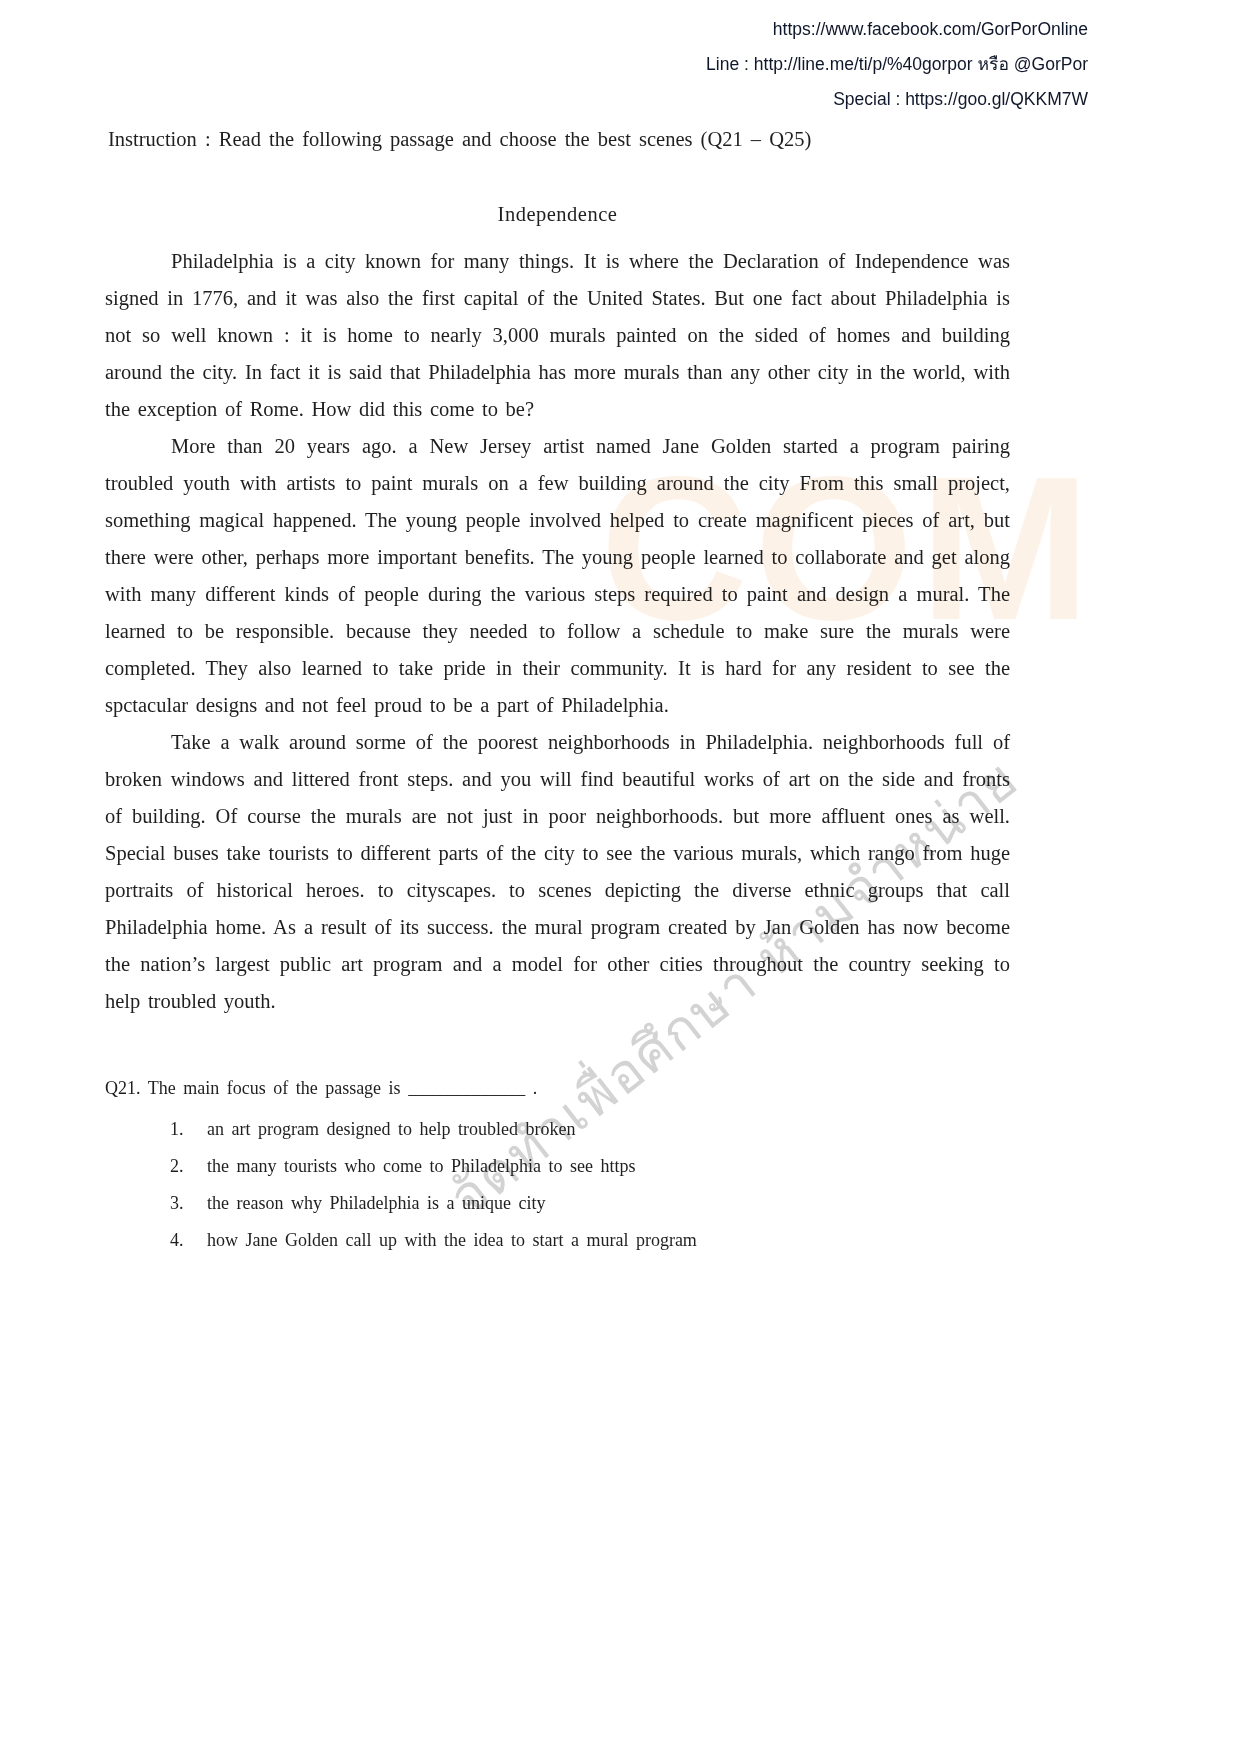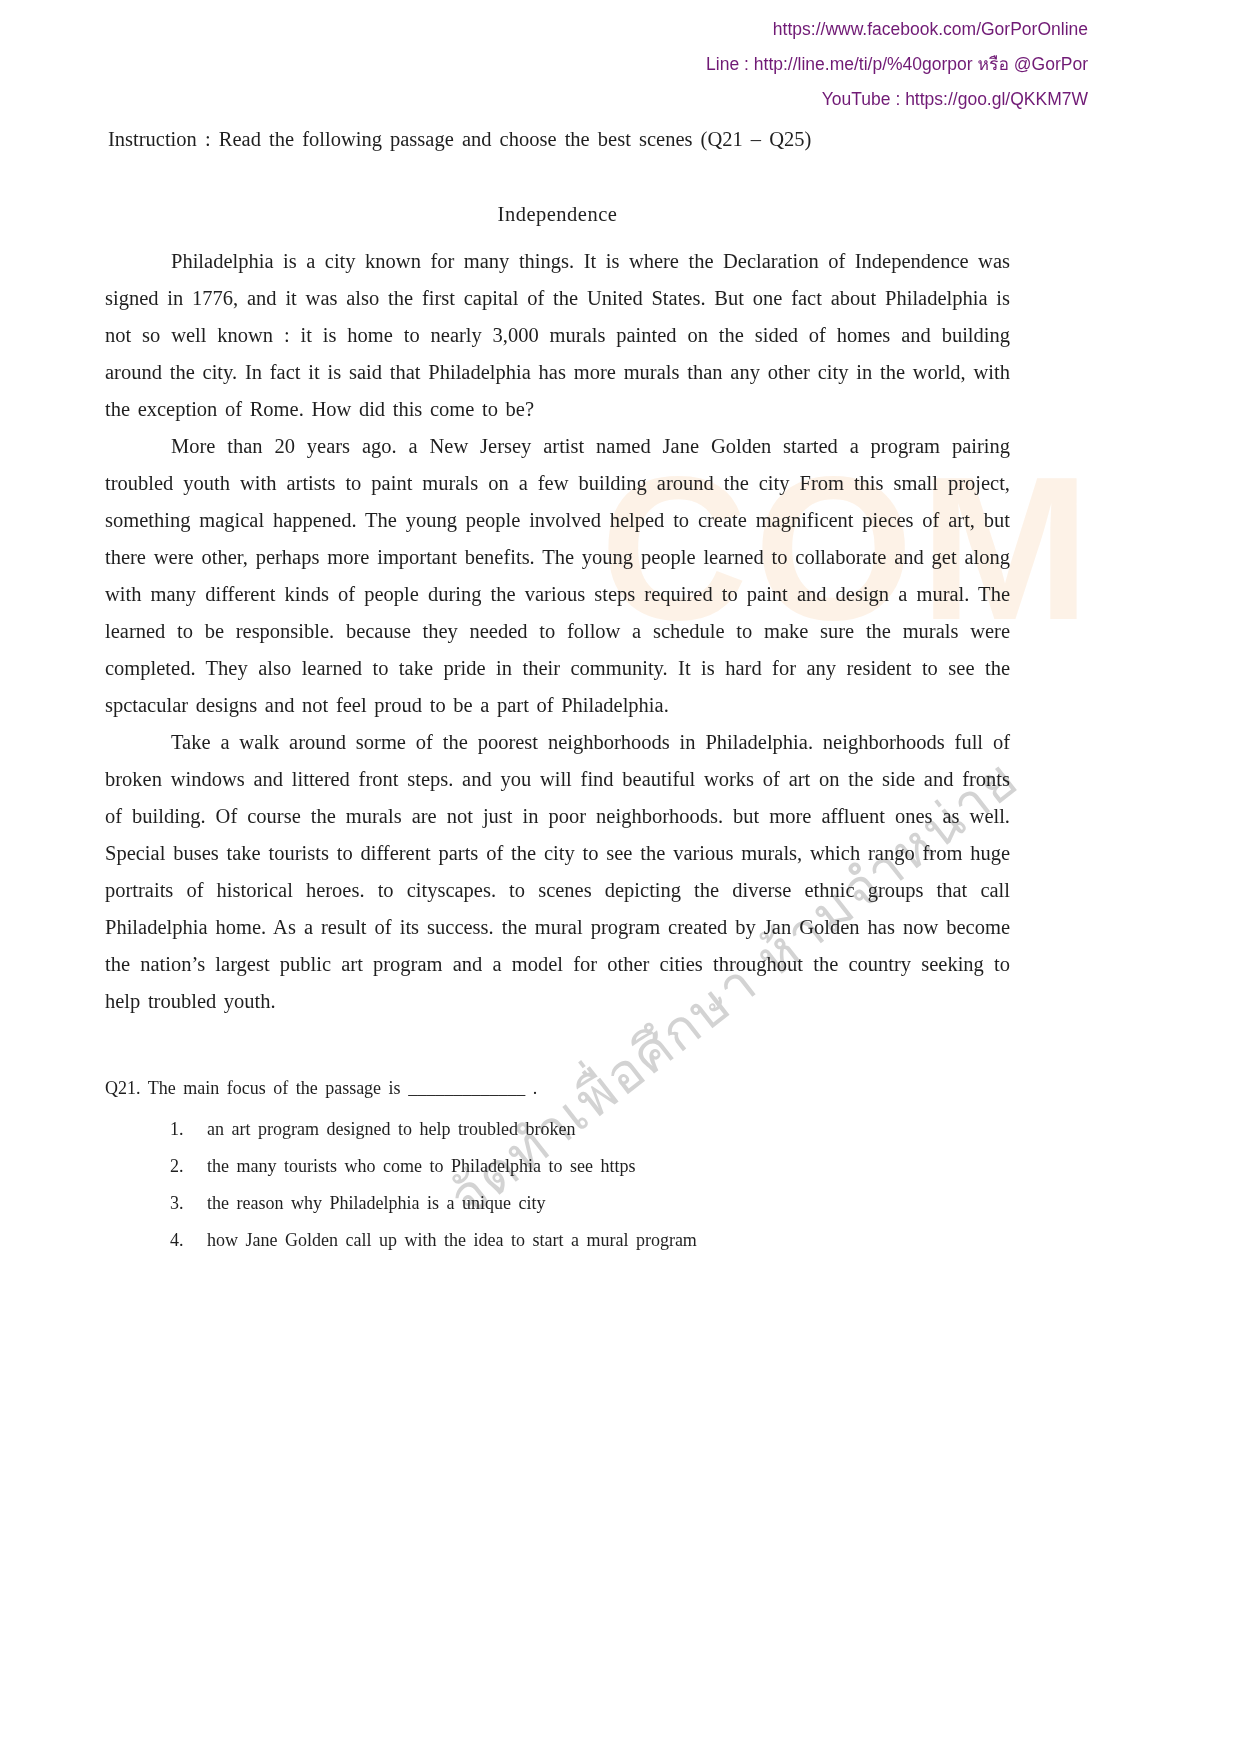--- a/index.html
+++ b/index.html
@@ -36,21 +36,21 @@
     font-size: 54px; letter-spacing: 2px; white-space: nowrap;
     color: rgba(130, 130, 130, 0.35);
   }
 
   
   .header-links {
     position: absolute; top: 12px; right: 152px; z-index: 1;
     text-align: right;
     font-family: "Liberation Sans", sans-serif;
     font-size: 17.5px; line-height: 35px;
-    color: #701a75;
+    color: #0f172a;
   }
 
   
   .instruction {
     position: absolute; top: 128px; left: 108px; z-index: 1;
     font-size: 20.5px; word-spacing: 3px;
   }
   .title {
     position: absolute; top: 203px; left: 105px; width: 905px; z-index: 1;
     margin: 0; text-align: center;
@@ -77,21 +77,21 @@
 <body>
 
 <div class="page">
 
   <div class="wm wm-logo-top">COM</div>
   <div class="wm wm-thai">จัดทำเพื่อศึกษา ห้ามจำหน่าย</div>
 
   <div class="header-links">
     <div class="link">https://www.facebook.com/GorPorOnline</div>
     <div class="link">Line : http://line.me/ti/p/%40gorpor หรือ @GorPor</div>
-    <div class="link">YouTube : https://goo.gl/QKKM7W</div>
+    <div class="link">Special : https://goo.gl/QKKM7W</div>
   </div>
 
   <div class="instruction">Instruction : Read the following passage and choose the best scenes (Q21 – Q25)</div>
 
   <h1 class="title">Independence</h1>
 
   <div class="passage">
     <p>Philadelphia is a city known for many things. It is where the Declaration of Independence was signed in 1776, and it was also the first capital of the United States. But one fact about Philadelphia is not so well known : it is home to nearly 3,000 murals painted on the sided of homes and building around the city. In fact it is said that Philadelphia has more murals than any other city in the world, with the exception of Rome. How did this come to be?</p>
     <p>More than 20 years ago. a New Jersey artist named Jane Golden started a program pairing troubled youth with artists to paint murals on a few building around the city From this small project, something magical happened. The young people involved helped to create magnificent pieces of art, but there were other, perhaps more important benefits. The young people learned to collaborate and get along with many different kinds of people during the various steps required to paint and design a mural. The learned to be responsible. because they needed to follow a schedule to make sure the murals were completed. They also learned to take pride in their community. It is hard for any resident to see the spctacular designs and not feel proud to be a part of Philadelphia.</p>
     <p>Take a walk around sorme of the poorest neighborhoods in Philadelphia. neighborhoods full of broken windows and littered front steps. and you will find beautiful works of art on the side and fronts of building. Of course the murals are not just in poor neighborhoods. but more affluent ones as well. Special buses take tourists to different parts of the city to see the various murals, which rango from huge portraits of historical heroes. to cityscapes. to scenes depicting the diverse ethnic groups that call Philadelphia home. As a result of its success. the mural program created by Jan Golden has now become the nation’s largest public art program and a model for other cities throughout the country seeking to help troubled youth.</p>

